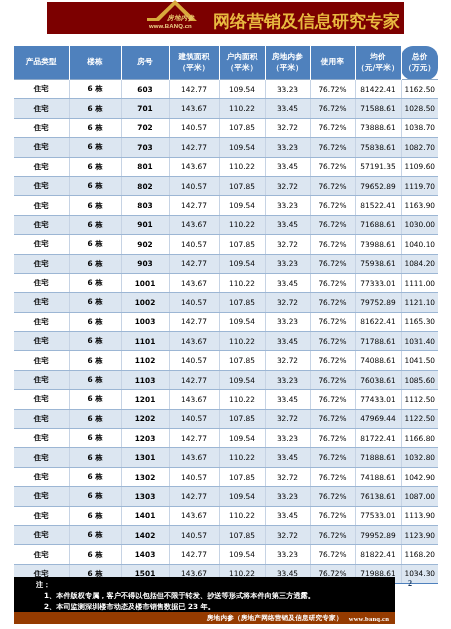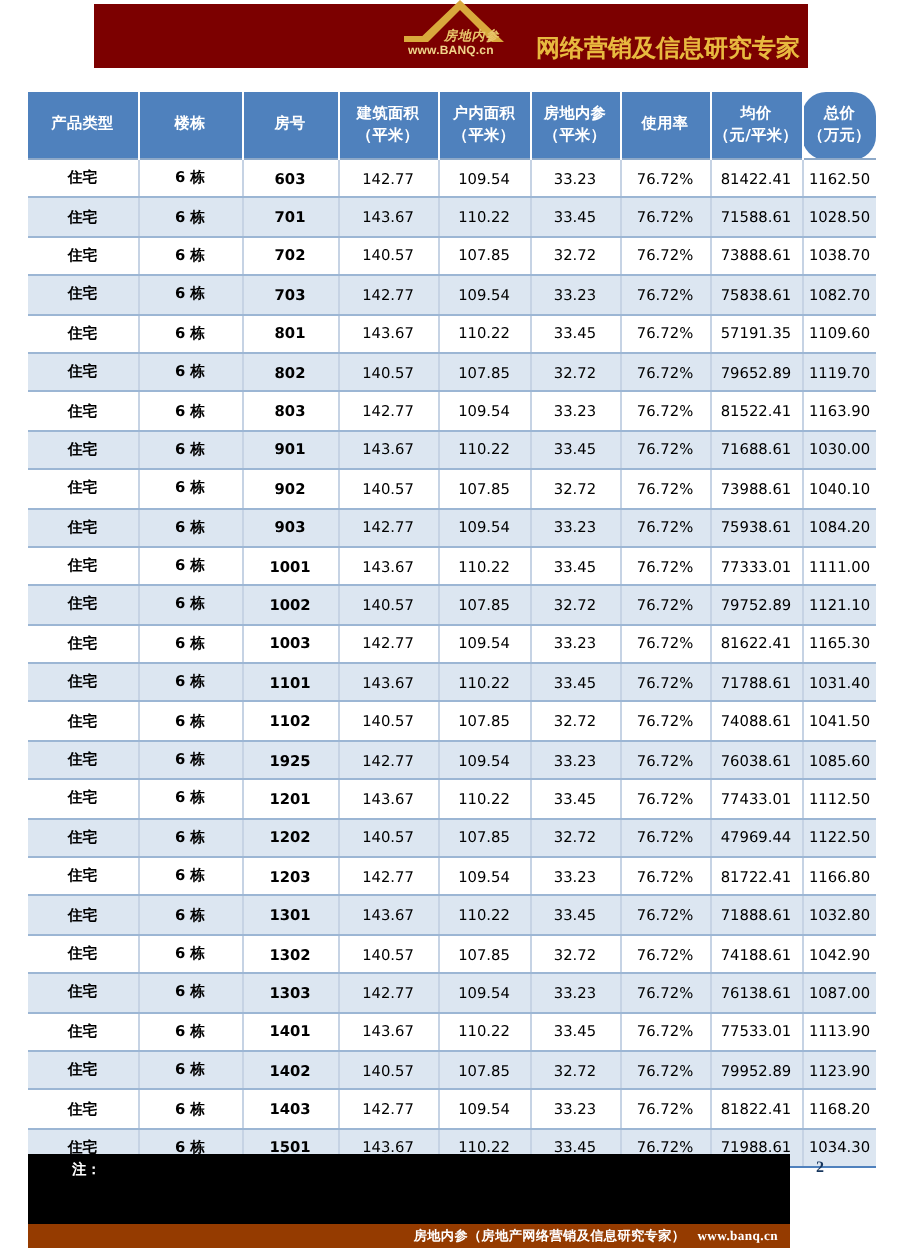--- a/index.html
+++ b/index.html
@@ -29,21 +29,21 @@
     letter-spacing:.4px;font-style:italic;
     font-family:"DejaVu Sans",sans-serif;
   }
   .logo-url{
     position:absolute;left:4px;top:24px;
     font-size:6px;color:#f0d48a;font-weight:bold;
     letter-spacing:.1px;
     font-family:"Liberation Sans",sans-serif;
   }
   .logo-tag{
-    font-size:12px;color:#e8b93f;font-weight:bold;
+    font-size:17px;color:#e8b93f;font-weight:bold;
     letter-spacing:0px;line-height:1;
     padding-bottom:3px;
     font-family:"DejaVu Sans",sans-serif;
   }
   
   .table-wrap{
     position:absolute;left:14px;top:46px;width:424px;
   }
   table{
     border-collapse:collapse;width:424px;
@@ -336,21 +336,21 @@
           <td class="c-area">140.57</td>
           <td class="c-inner">107.85</td>
           <td class="c-share">32.72</td>
           <td class="c-rate">76.72%</td>
           <td class="c-unit">74088.61</td>
           <td class="c-total">1041.50</td>
         </tr>
         <tr class="even">
           <td class="c-type">住宅</td>
           <td class="c-bldg">6 栋</td>
-          <td class="c-room">1925</td>
+          <td class="c-room">1103</td>
           <td class="c-area">142.77</td>
           <td class="c-inner">109.54</td>
           <td class="c-share">33.23</td>
           <td class="c-rate">76.72%</td>
           <td class="c-unit">76038.61</td>
           <td class="c-total">1085.60</td>
         </tr>
         <tr class="odd">
           <td class="c-type">住宅</td>
           <td class="c-bldg">6 栋</td>
@@ -460,20 +460,22 @@
           <td class="c-rate">76.72%</td>
           <td class="c-unit">71988.61</td>
           <td class="c-total">1034.30</td>
         </tr>
       </tbody>
   </table>
 </div>
 
 <div class="notes">
   <div class="n-title">注：</div>
+  <div class="n-line">1、本件版权专属，客户不得以包括但不限于转发、抄送等形式将本件向第三方透露。</div>
+  <div class="n-line">2、本司监测深圳楼市动态及楼市销售数据已 23 年。</div>
 </div>
 
 <div class="page-no">2</div>
 
 <div class="bottombar">
   <span>房地内参（房地产网络营销及信息研究专家）</span>
   <span class="bb-url">www.banq.cn</span>
 </div>
 
 </body></html>

